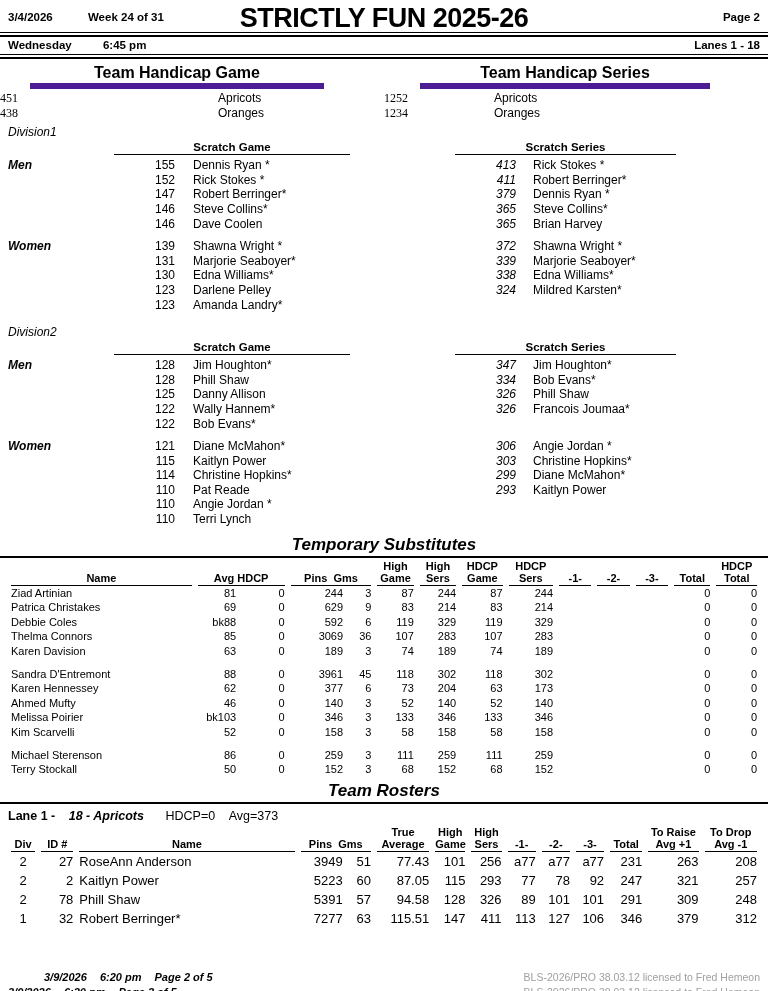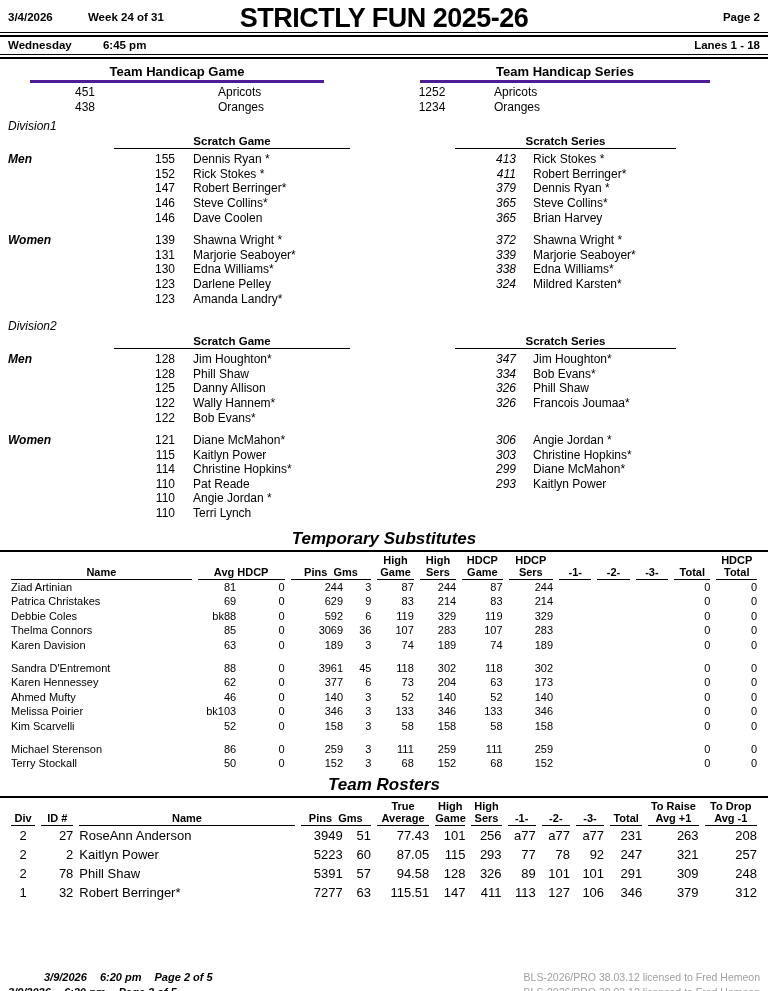--- a/index.html
+++ b/index.html
@@ -16,25 +16,25 @@
   .hdr-left .wk{margin-left:32px;}
   .title{font-size:27px;font-weight:bold;letter-spacing:-0.5px;line-height:28px;text-align:center;}
   .hdr-right{text-align:right;font-weight:bold;font-size:11.5px;padding-top:7px;}
   .dblrule{height:2px;border-top:1px solid #000;border-bottom:2px solid #000;}
   .subhdr{display:flex;justify-content:space-between;font-weight:bold;font-size:11.5px;padding:2px 8px 3px;}
   .subhdr .tm{margin-left:28px;}
 
   
   .top-lists{display:flex;margin-top:5px;}
   .half{width:384px;}
-  .list-title{font-weight:bold;font-size:13px;text-align:center;border-bottom:3px solid #4c1d95;padding-bottom:1px;margin-bottom:2px;}
+  .list-title{font-weight:bold;font-size:16px;text-align:center;border-bottom:6px solid #4c1d95;padding-bottom:1px;margin-bottom:2px;}
   .half-left .list-title{margin-left:30px;margin-right:60px;}
   .half-right .list-title{margin-left:36px;margin-right:58px;}
   .hrow{display:flex;line-height:14.6px;}
-  .score{text-align:center;}
+  .score{text-align:left;font-family:Liberation Serif, serif;}
   .half-left .score{width:170px;}
   .half-left .nm{margin-left:48px;}
   .half-right .score{width:96px;}
   .half-right .nm{margin-left:14px;}
 
   
   .division-name{font-style:italic;padding:5px 0 2px 8px;}
   .div-head{display:flex;font-weight:bold;font-size:11.5px;}
   .dh{text-align:center;border-bottom:1px solid #000;padding-bottom:1px;}
   .dh-left{margin-left:114px;width:236px;}
@@ -576,20 +576,26 @@
           <td class="ar"></td>
           <td class="ar"></td>
           <td class="ar"></td>
           <td class="ar">0</td>
           <td class="ar">0</td>
         </tr>
       </tbody>
     </table>
 
   <div class="section-head">Team Rosters</div>
+  <div class="lane-line">
+    <span class="lane-label">Lane 1 -</span>
+    <span class="lane-team">18 - Apricots</span>
+    <span class="lane-stats">HDCP=0</span>
+    <span class="lane-stats2">Avg=373</span>
+  </div>
   <table class="report roster-table">
       <colgroup>
         <col style="width: 30px;">
         <col style="width: 38px;">
         <col style="width: 220px;">
         <col style="width: 48px;">
         <col style="width: 28px;">
         <col style="width: 58px;">
         <col style="width: 36px;">
         <col style="width: 36px;">

